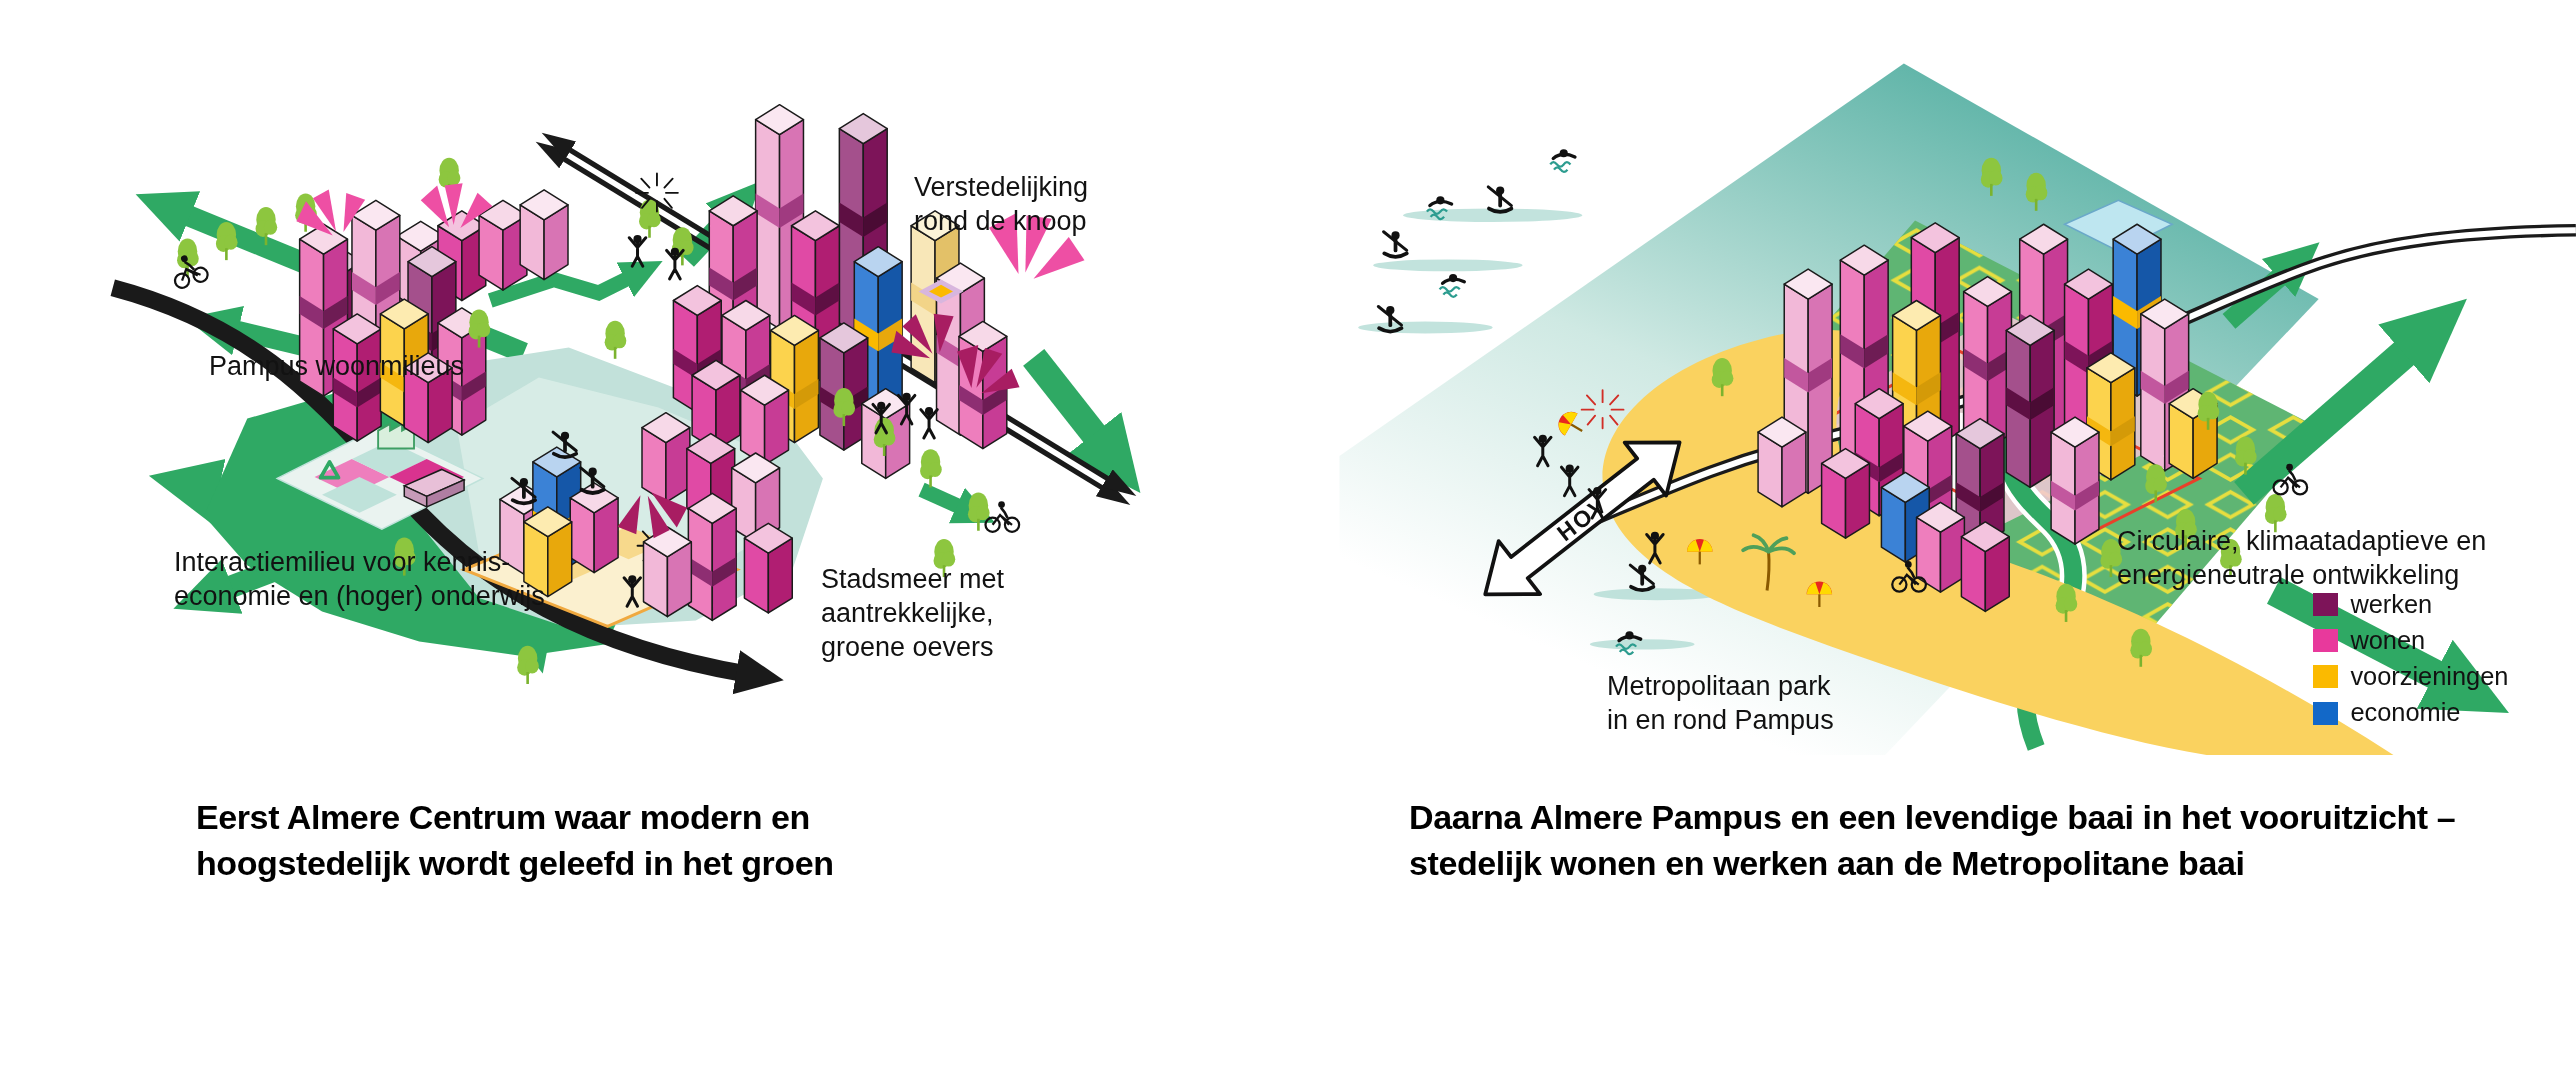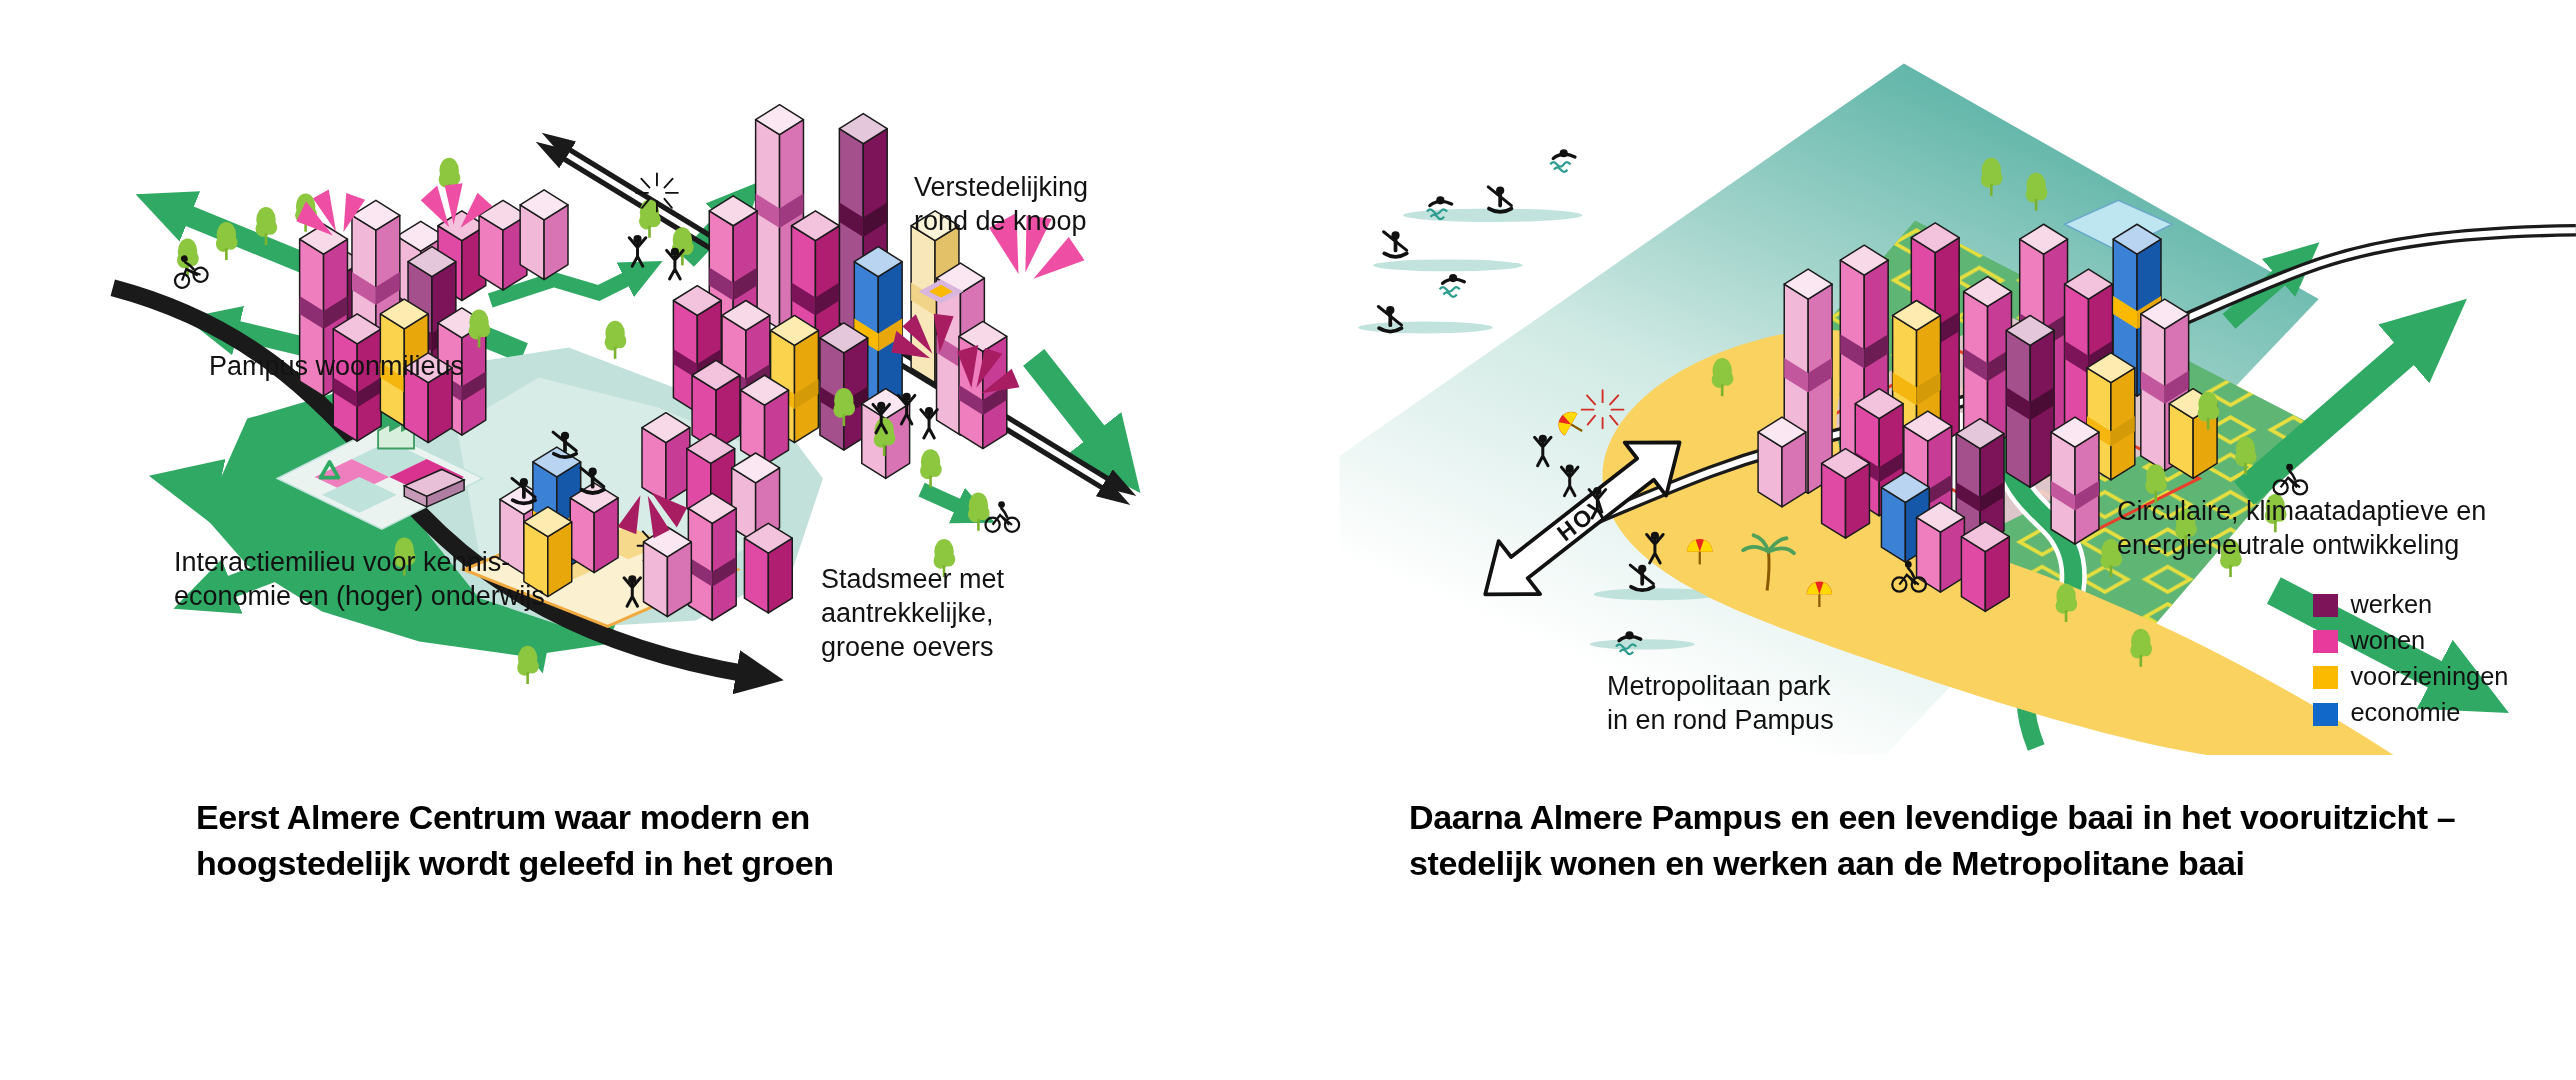--- a/index.html
+++ b/index.html
@@ -2,21 +2,21 @@
 <html style="font-size:12px"><head>
 <meta charset="utf-8">
 <style>
   html,body{margin:0;padding:0;background:#fff;}
   #stage{position:relative;width:2576px;height:1080px;background:#fff;overflow:hidden;
          font-family:"Liberation Sans",sans-serif;color:#111;}
   .lbl{position:absolute;font-size:27px;line-height:34px;white-space:pre-line;color:#121212;}
   .cap{position:absolute;font-size:34px;line-height:46px;font-weight:bold;letter-spacing:-0.4px;
        white-space:pre-line;color:#000;}
   .legend{position:absolute;left:2313px;top:592px;display:flex;flex-direction:column;gap:11.2px;}
-  .legend-item{display:flex;align-items:flex-end;gap:12px;height:25px;}
+  .legend-item{display:flex;align-items:center;gap:12px;height:25px;}
   .legend-swatch{width:25.4px;height:23px;flex:0 0 auto;}
   .legend-label{font-size:25.4px;line-height:25.4px;color:#121212;}
   svg{position:absolute;top:0;left:0;}
   
   .c-pink{--t:#F7D9E8;--f:#EE7EBD;--s:#C73C95;--b:#8E2E72;--b2:#6E1C54}
   .c-pinklight{--t:#FAE7F1;--f:#F2B8D8;--s:#D874B4;--b:#C2579E;--b2:#A03A80}
   .c-magenta{--t:#F3C3DE;--f:#E04AA5;--s:#B01E72;--b:#7D1459;--b2:#5E0F43}
   .c-purple{--t:#E5C7DC;--f:#A4508C;--s:#7D1459;--b:#5E0F43;--b2:#4A0B34}
   .c-yellow{--t:#FDEBB0;--f:#FCD34D;--s:#E8A80C;--b:#F5B70F;--b2:#D49A08}
   .c-blue{--t:#B9D4F0;--f:#3B82D6;--s:#1557A8;--b:#FBBA00;--b2:#E8A80C}
@@ -393,21 +393,21 @@
 
   <div class="lbl" style="left:914px;top:170px">Verstedelijking
 rond de knoop</div>
   <div class="lbl" style="left:209px;top:349px">Pampus woonmilieus</div>
   <div class="lbl" style="left:174px;top:545px">Interactiemilieu voor kennis-
 economie en (hoger) onderwijs</div>
   <div class="lbl" style="left:821px;top:562px">Stadsmeer met
 aantrekkelijke,
 groene oevers</div>
 
-  <div class="lbl" style="left:2117px;top:494px">Circulaire, klimaatadaptieve en
+  <div class="lbl" style="left:2117px;top:524px">Circulaire, klimaatadaptieve en
 energieneutrale ontwikkeling</div>
   <div class="lbl" style="left:1607px;top:669px">Metropolitaan park
 in en rond Pampus</div>
 
   <div class="legend">
     <div class="legend-item">
       <span class="legend-swatch" style="background-color: rgb(125, 20, 89);"></span>
       <span class="legend-label">werken</span>
     </div>
     <div class="legend-item">

